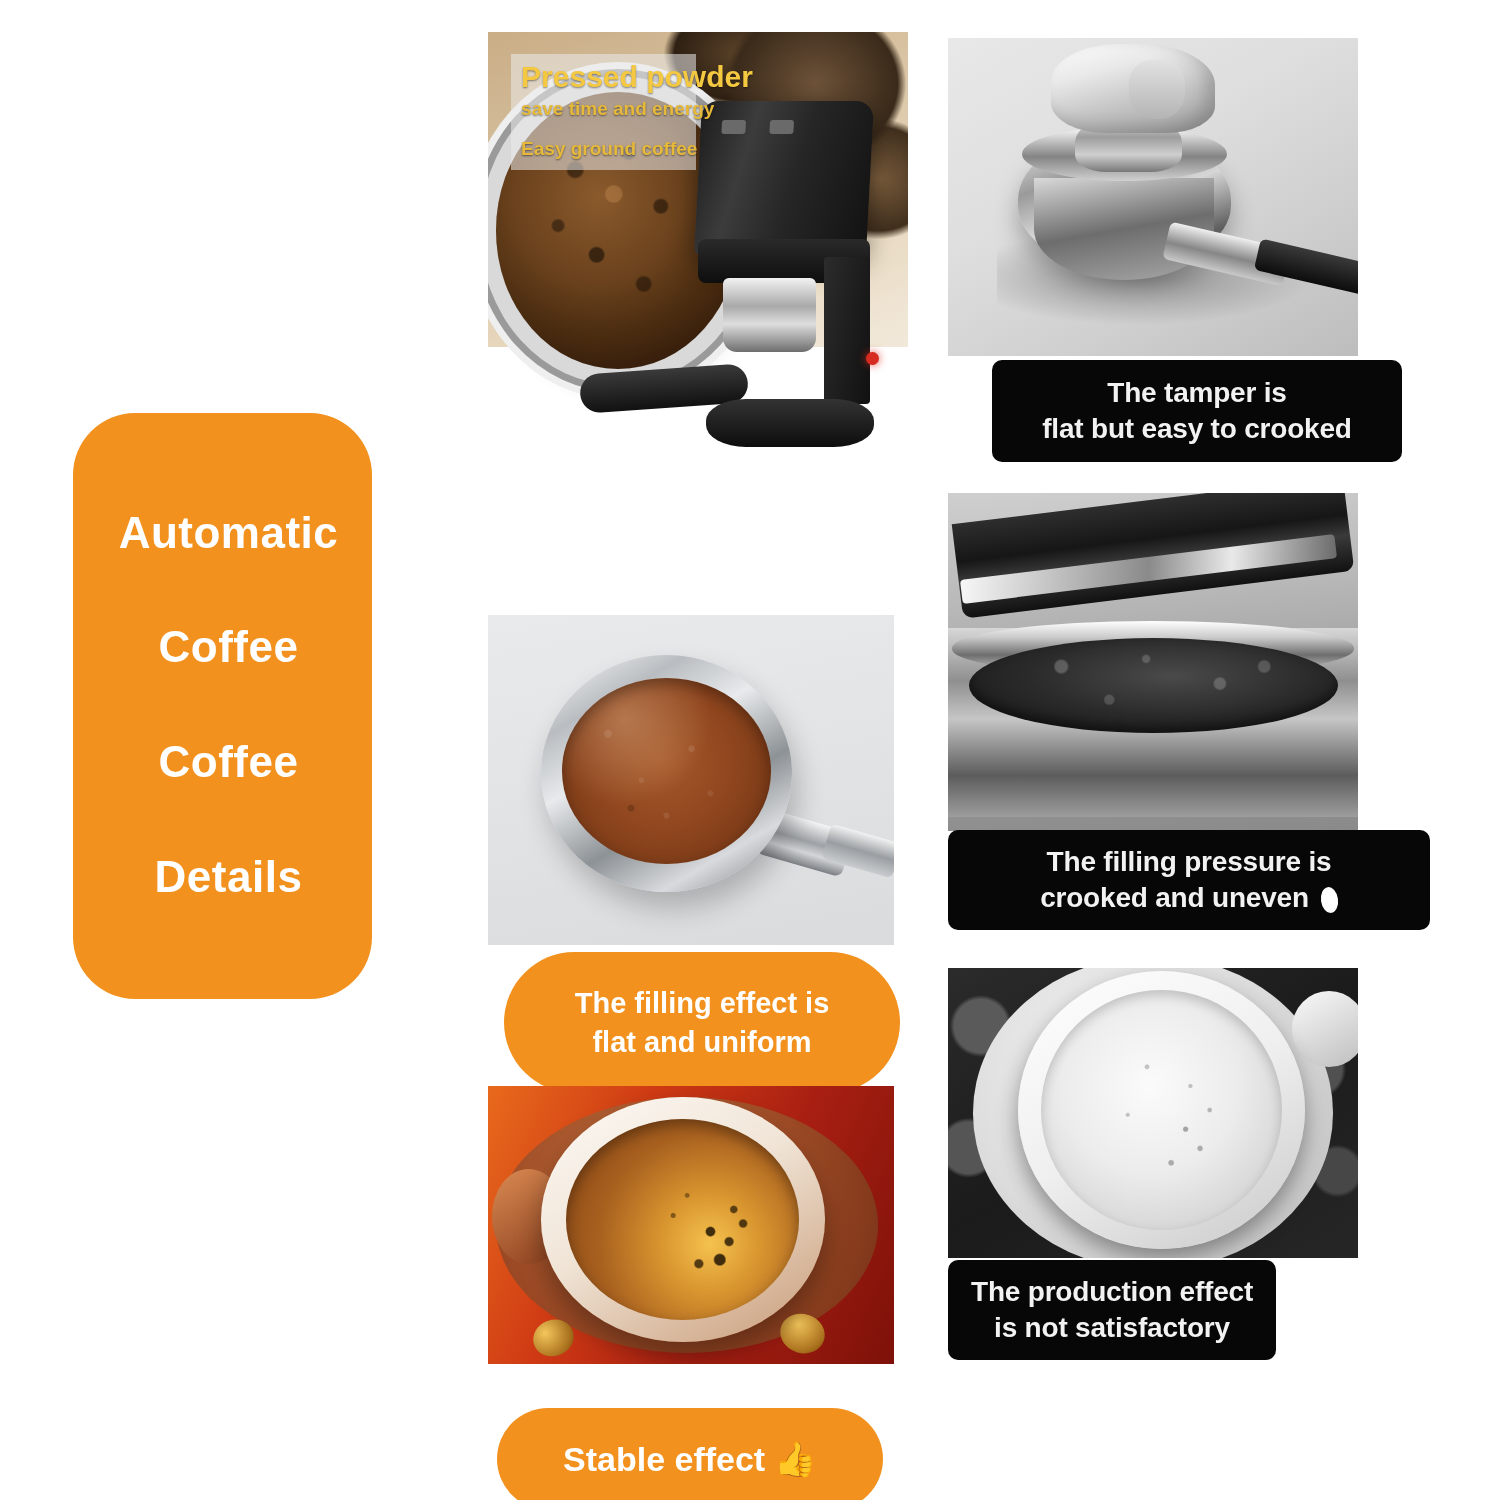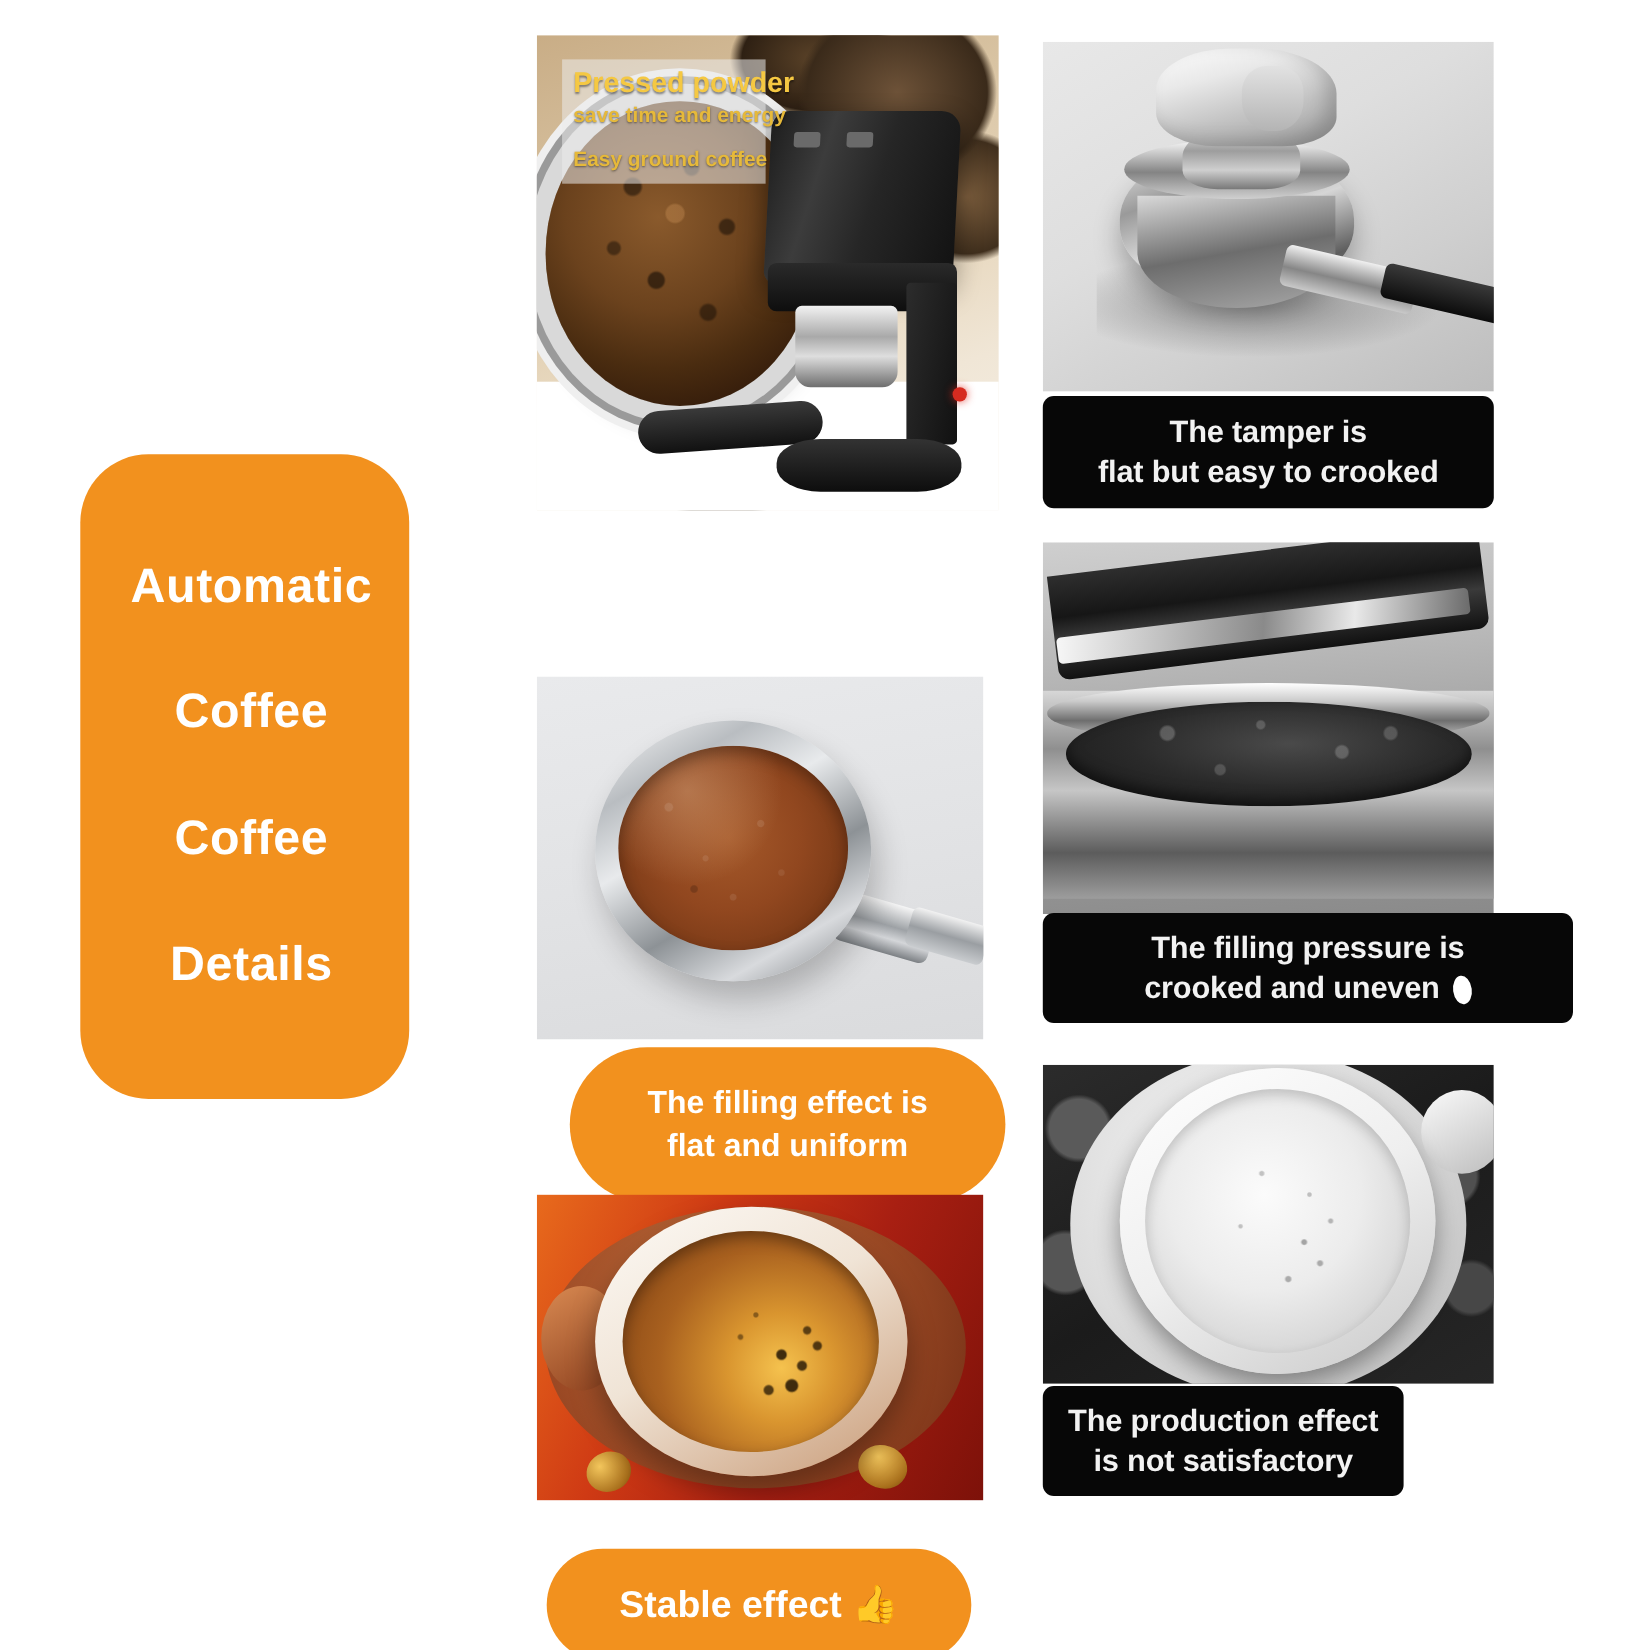--- a/index.html
+++ b/index.html
@@ -214,21 +214,21 @@
   
   .p1-overlay {
     position: absolute;
     left: 5.5%; top: 5%;
     width: 44%;
     padding: 6px 10px 10px 10px;
     background: rgba(235,235,235,0.55);
   }
   .p1-ov-1 {
     color: #F5C842;
-    font-size: 26px;
+    font-size: 30px;
     font-weight: bold;
     text-shadow: 0 1px 2px rgba(0,0,0,0.45);
     white-space: nowrap;
   }
   .p1-ov-2, .p1-ov-3 {
     color: #E6B93A;
     font-size: 19px;
     font-weight: bold;
     text-shadow: 0 1px 2px rgba(0,0,0,0.5);
     white-space: nowrap;
@@ -570,21 +570,21 @@
     <div class="photo">
       <div class="p3-bg"></div>
       <div class="p3-neck"></div>
       <div class="p3-spoutbar"></div>
       <div class="p3-pf">
         <div class="p3-puck"></div>
       </div>
     </div>
   </div>
 
-  <div class="pill" style="left:518px; top:952px; width:396px; height:141px;">
+  <div class="pill" style="left:504px; top:952px; width:396px; height:141px;">
     <span>
       <span>The filling effect is</span><br>
       <span>flat and uniform</span>
     </span>
   </div>
 
   <div class="card" style="left:488px; top:1086px; width:406px; height:278px;">
     <div class="photo">
       <div class="p5-bg"></div>
       <div class="p5-saucer"></div>
@@ -609,21 +609,21 @@
       <div class="p2-cup"></div>
       <div class="p2-rim"></div>
       <div class="p2-tamper"></div>
       <div class="p2-knob"></div>
       <div class="p2-hand"></div>
       <div class="p2-spout"></div>
       <div class="p2-handlebar"></div>
     </div>
   </div>
 
-  <div class="blackbar" style="left:948px; top:360px; width:410px; height:102px;">
+  <div class="blackbar" style="left:992px; top:360px; width:410px; height:102px;">
     <span>
       <span>The tamper is</span><br>
       <span>flat but easy to crooked</span>
     </span>
   </div>
 
   <div class="card" style="left:948px; top:493px; width:410px; height:338px;">
     <div class="photo">
       <div class="p4-bg"></div>
       <div class="p4-basket"></div>

